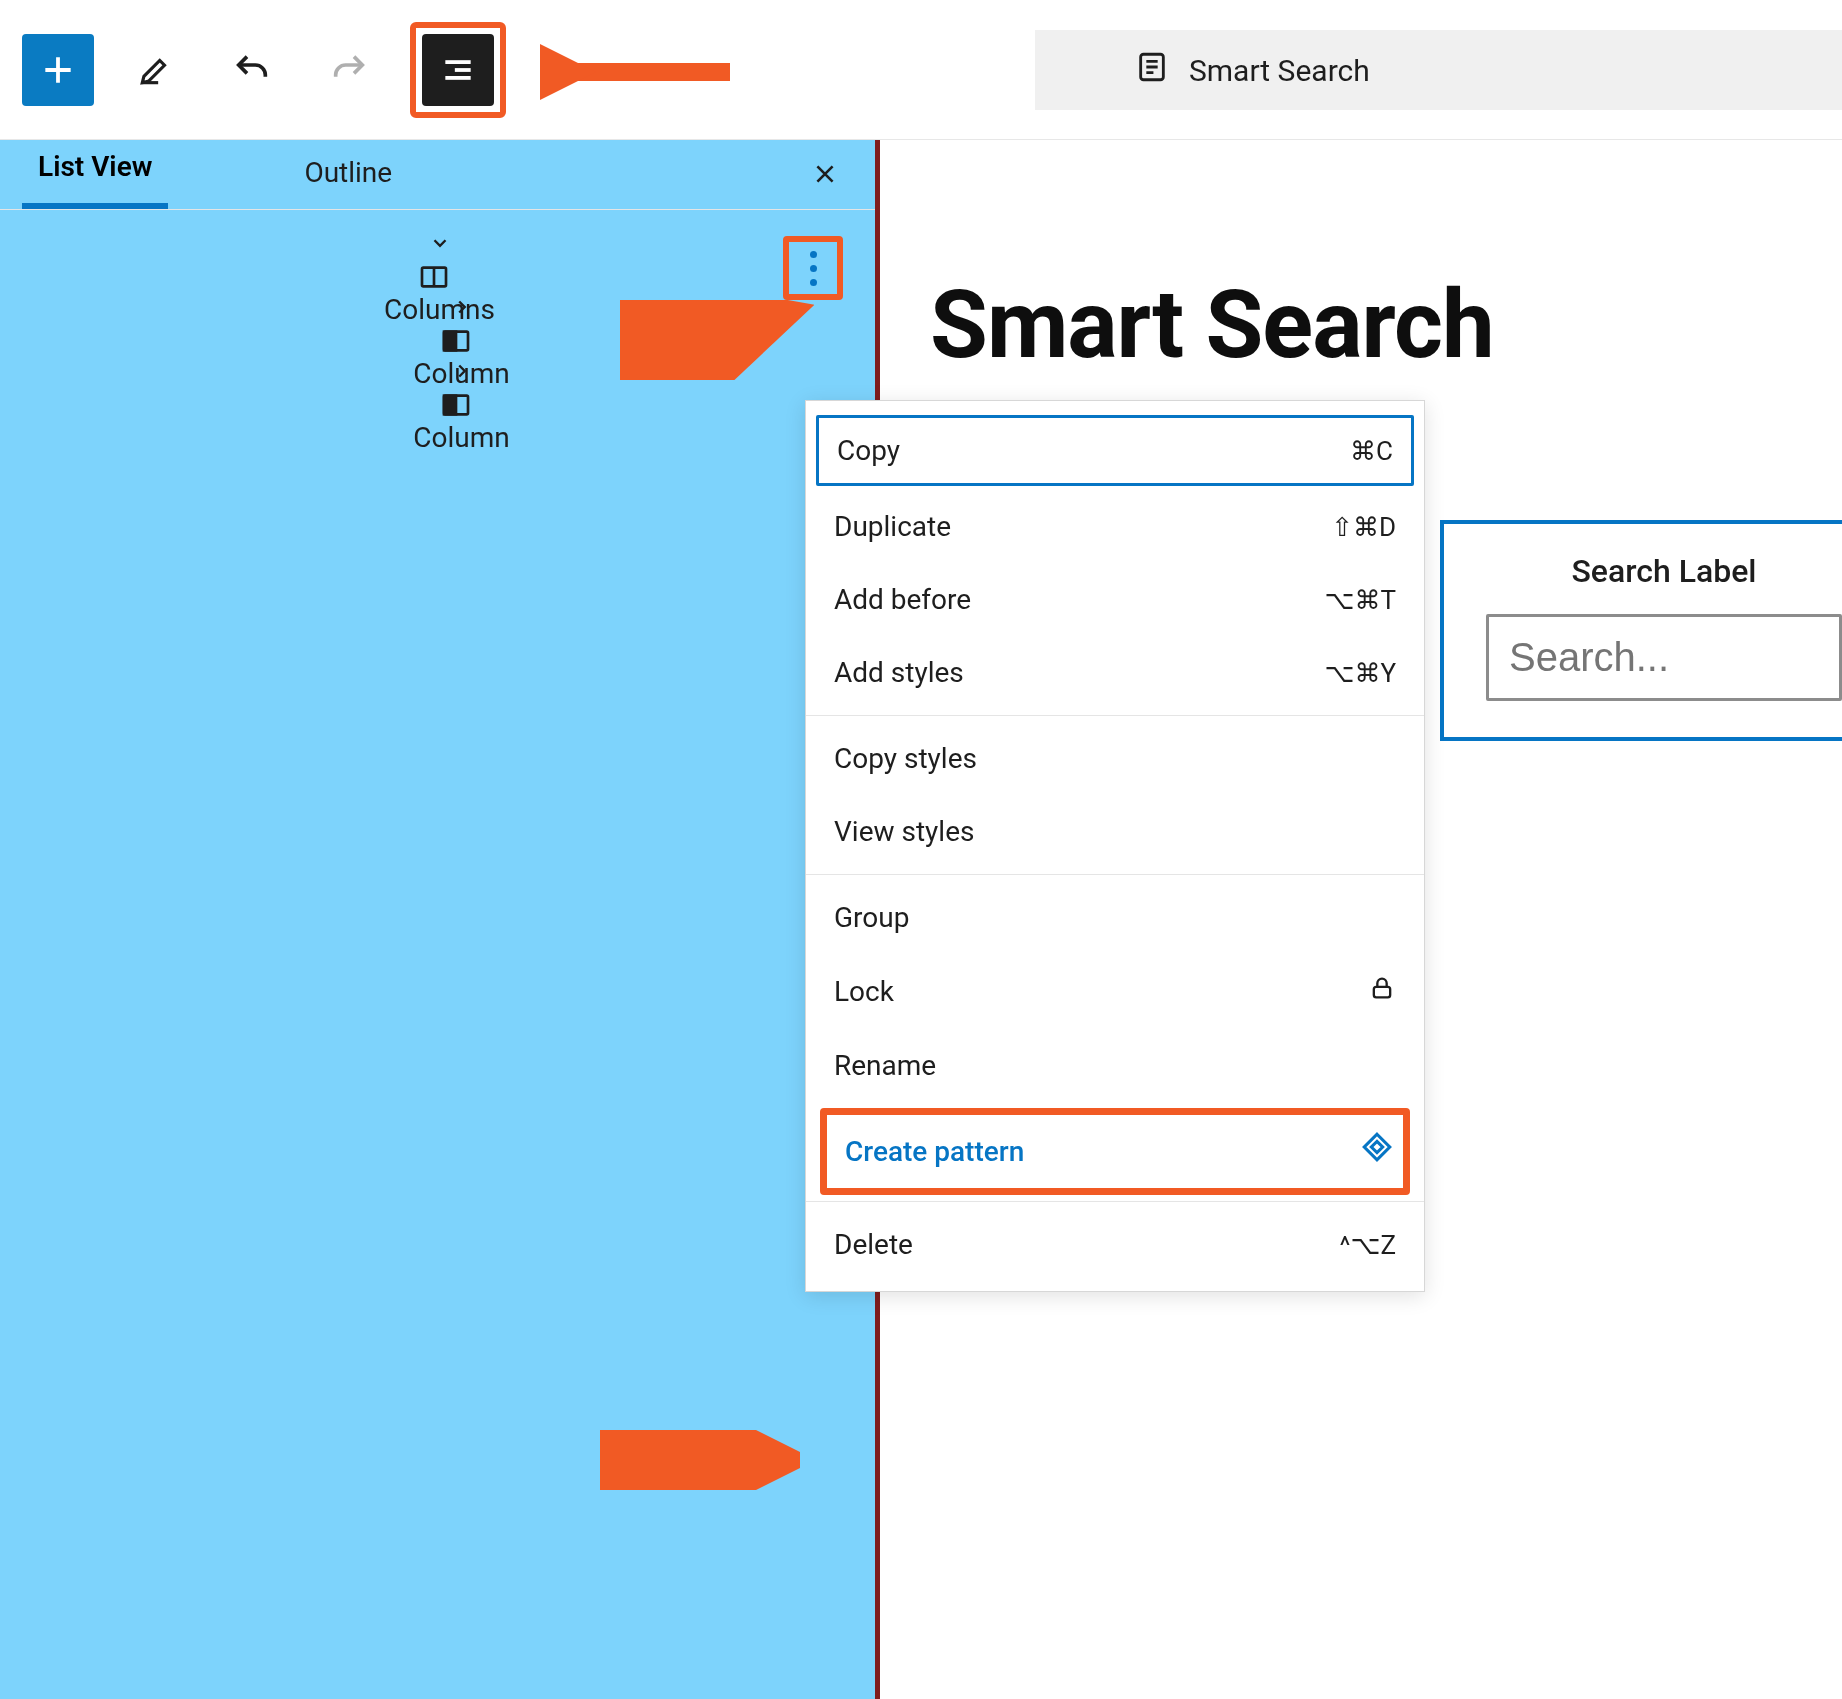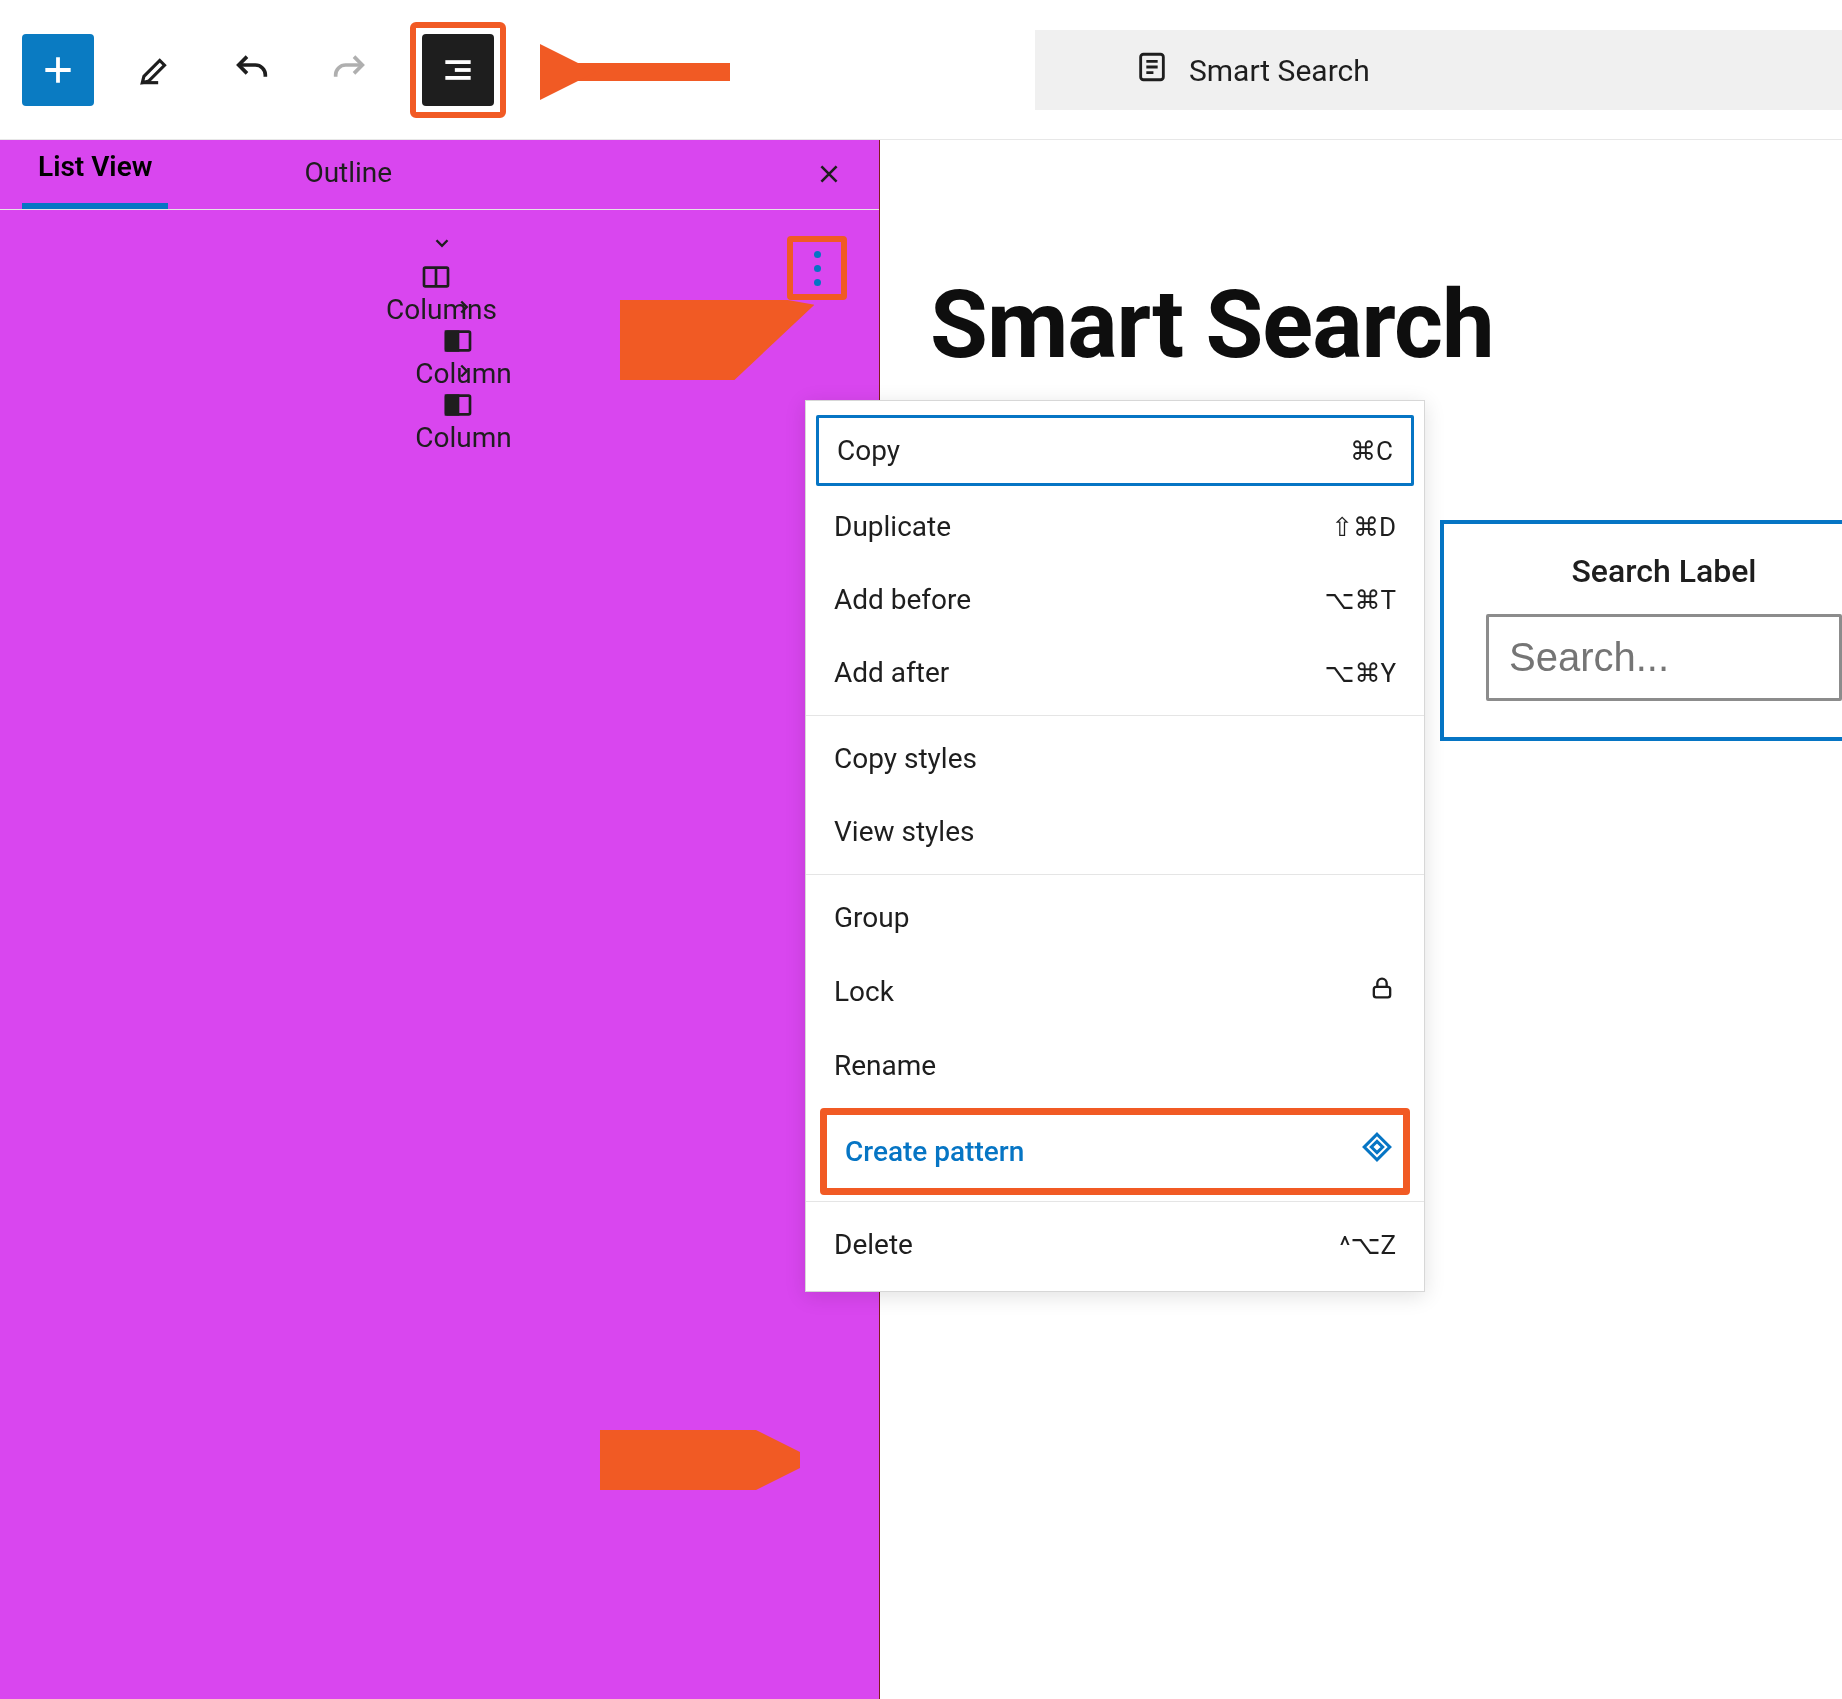--- a/index.html
+++ b/index.html
@@ -62,23 +62,23 @@
     font-size:30px;
   }
   .top-search-bar .icn { margin-right:20px; }
 
   
   .sidebar {
     position:absolute;
     top:140px;
     left:0;
     width:880px;
-    border-right:1px solid #7f1d1d;
+    border-right:5px solid #7f1d1d;
     bottom:0;
-    background:#d946ef;
+    background:#7dd3fc;
     text-align:right;
   }
   .tabs {
     height:70px;
     display:flex;
     align-items:flex-end;
     border-bottom:1px solid #e5e5e5;
     position:relative;
     padding-left:22px;
   }
@@ -349,21 +349,21 @@
   </div>
   <div class="ctx-item">
     <span>Duplicate</span>
     <span class="short">⇧⌘D</span>
   </div>
   <div class="ctx-item">
     <span>Add before</span>
     <span class="short">⌥⌘T</span>
   </div>
   <div class="ctx-item">
-    <span>Add after</span>
+    <span>Add styles</span>
     <span class="short">⌥⌘Y</span>
   </div>
   <div class="ctx-sep"></div>
   <div class="ctx-item">
     <span>Copy styles</span>
   </div>
   <div class="ctx-item">
     <span>View styles</span>
   </div>
   <div class="ctx-sep"></div>

